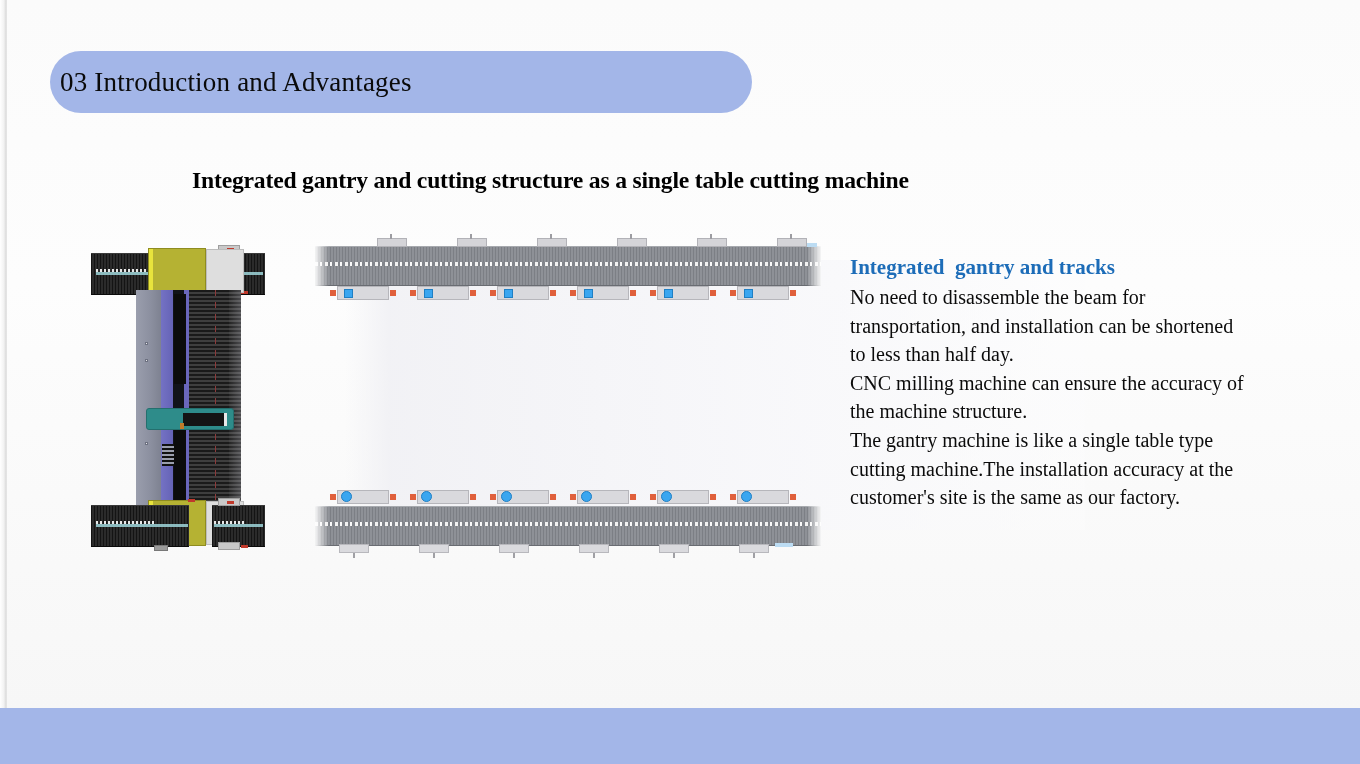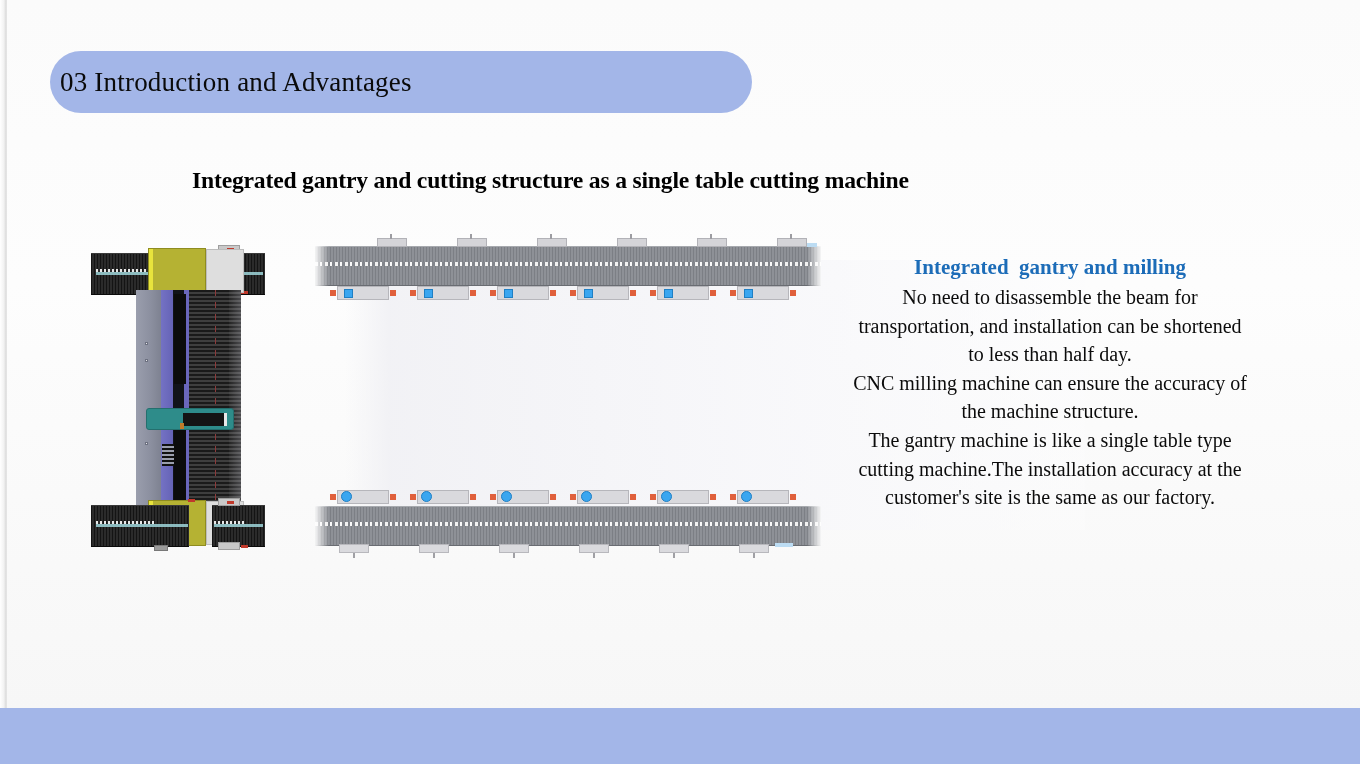--- a/index.html
+++ b/index.html
@@ -12,21 +12,20 @@
     background: #ffffff;
     font-family: "Liberation Serif", serif;
     overflow: hidden;
   }
   .slide {
     position: relative;
     width: 1360px;
     height: 764px;
     background: #ffffff;
     overflow: hidden;
-    text-align: center;
   }
   
   .page-edge-left {
     position: absolute;
     left: 0; top: 0;
     width: 7px; height: 710px;
     background: linear-gradient(to right, #ffffff 0%, #f2f2f2 55%, #d8d8d8 90%, #ffffff 100%);
   }
   .page-tint {
     position: absolute;
@@ -533,21 +532,21 @@
 
     <div class="botnub" style="left:24px;  top:304px;"></div>
     <div class="botnub" style="left:104px; top:304px;"></div>
     <div class="botnub" style="left:184px; top:304px;"></div>
     <div class="botnub" style="left:264px; top:304px;"></div>
     <div class="botnub" style="left:344px; top:304px;"></div>
     <div class="botnub" style="left:424px; top:304px;"></div>
   </div>
 
   <div class="text-col">
-    <p class="text-heading">Integrated  gantry and milling</p>
+    <p class="text-heading">Integrated  gantry and tracks</p>
     <p class="text-body">No need to disassemble the beam for transportation, and installation can be shortened to less than half day.
 CNC milling machine can ensure the accuracy of the machine structure.
 The gantry machine is like a single table type cutting machine.The installation accuracy at the customer's site is the same as our factory.</p>
   </div>
 
   <div class="bottom-bar"></div>
 
 </div>
 
 </body></html>

